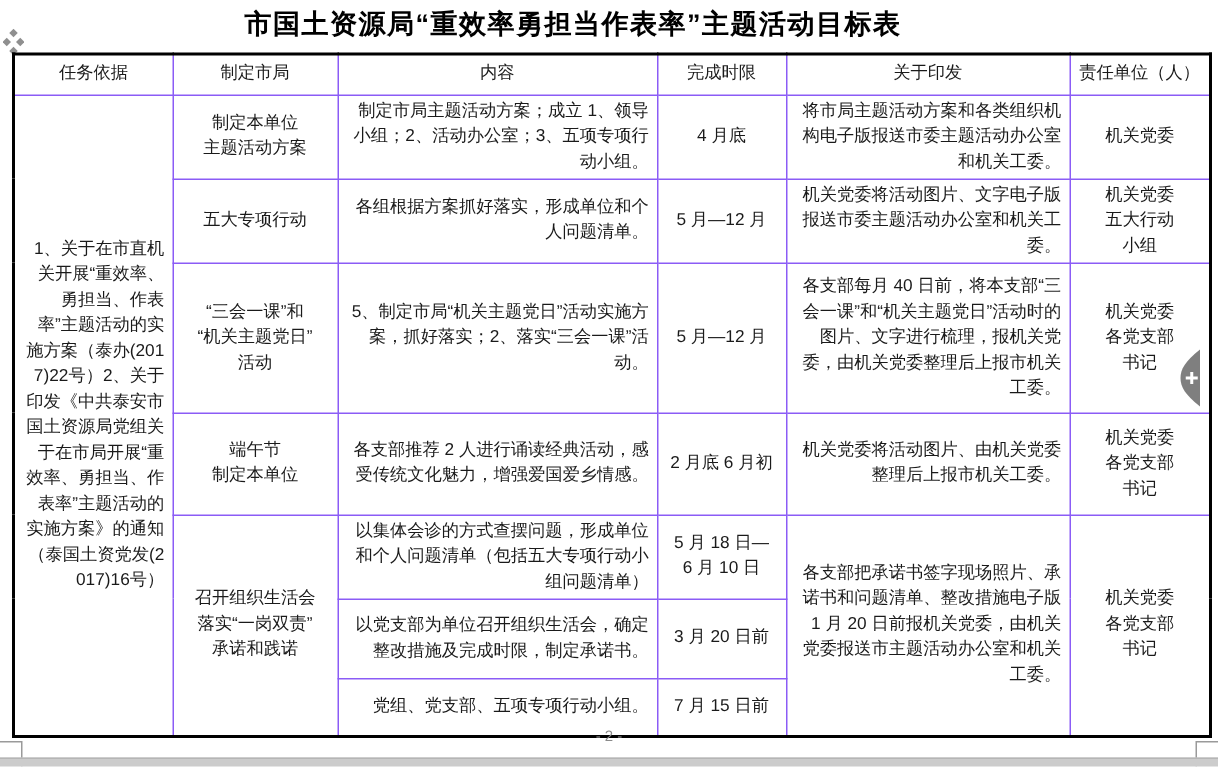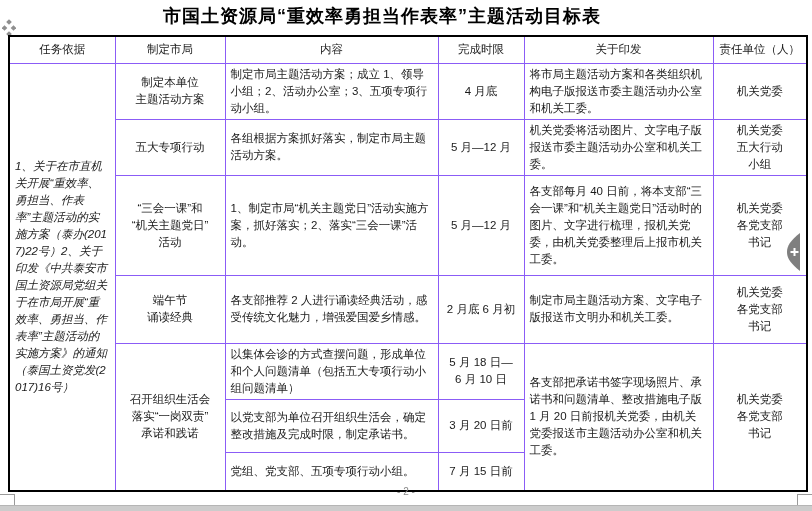--- a/index.html
+++ b/index.html
@@ -23,22 +23,22 @@
     border:1px solid #8b5cf6;
     font-size:11.5px; line-height:17px;
     vertical-align:middle;
     padding:2px 5px;
     white-space:pre-line;
     word-break:break-all;
     overflow:hidden;
   }
   .doc-table th { font-weight:normal; text-align:center; padding:2px 2px; }
   .c-center { text-align:center; }
-  .c-left   { text-align:left; }
-  .basis-cell { line-height:19px; padding:2px 6px;font-style:italic; }
+  .c-left   { text-align:right; }
+  .basis-cell { line-height:19px; padding:2px 6px; }
   .page-number {
     position:absolute; top:486px; left:0; width:812px;
     text-align:center; font-size:10px; color:#8a8a8a;
   }
   
   .crop { position:absolute; background:#9a9a9a; }
   .crop-left-h  { left:0;   top:494px; width:14px; height:1px; }
   .crop-left-v  { left:14px; top:494px; width:1px; height:17px; }
   .crop-right-h { left:798px; top:494px; width:14px; height:1px; }
   .crop-right-v { left:797px; top:494px; width:1px; height:17px; }
@@ -85,44 +85,44 @@
     <td class="c-left basis-cell" rowspan="7">1、关于在市直机关开展“重效率、勇担当、作表率”主题活动的实施方案（泰办(2017)22号）2、关于印发《中共泰安市国土资源局党组关于在市局开展“重效率、勇担当、作表率”主题活动的实施方案》的通知（泰国土资党发(2017)16号）</td>
     <td class="c-center">制定本单位
 主题活动方案</td>
     <td class="c-left">制定市局主题活动方案；成立 1、领导小组；2、活动办公室；3、五项专项行动小组。</td>
     <td class="c-center">4 月底</td>
     <td class="c-left">将市局主题活动方案和各类组织机构电子版报送市委主题活动办公室和机关工委。</td>
     <td class="c-center">机关党委</td>
   </tr>
   <tr style="height:55px">
     <td class="c-center">五大专项行动</td>
-    <td class="c-left">各组根据方案抓好落实，制定市局主题活动方案。</td>
+    <td class="c-left">各组根据方案抓好落实，形成单位和个人问题清单。</td>
     <td class="c-center">5 月—12 月</td>
     <td class="c-left">机关党委将活动图片、文字电子版报送市委主题活动办公室和机关工委。</td>
     <td class="c-center">机关党委
 五大行动
 小组</td>
   </tr>
   <tr style="height:100px">
     <td class="c-center">“三会一课”和
 “机关主题党日”
 活动</td>
-    <td class="c-left">1、制定市局“机关主题党日”活动实施方案，抓好落实；2、落实“三会一课”活动。</td>
+    <td class="c-left">5、制定市局“机关主题党日”活动实施方案，抓好落实；2、落实“三会一课”活动。</td>
     <td class="c-center">5 月—12 月</td>
     <td class="c-left">各支部每月 40 日前，将本支部“三会一课”和“机关主题党日”活动时的图片、文字进行梳理，报机关党委，由机关党委整理后上报市机关工委。</td>
     <td class="c-center">机关党委
 各党支部
 书记</td>
   </tr>
   <tr style="height:68px">
     <td class="c-center">端午节
-诵读经典</td>
+制定本单位</td>
     <td class="c-left">各支部推荐 2 人进行诵读经典活动，感受传统文化魅力，增强爱国爱乡情感。</td>
     <td class="c-center">2 月底 6 月初</td>
-    <td class="c-left">制定市局主题活动方案、文字电子版报送市文明办和机关工委。</td>
+    <td class="c-left">机关党委将活动图片、由机关党委整理后上报市机关工委。</td>
     <td class="c-center">机关党委
 各党支部
 书记</td>
   </tr>
   <tr style="height:49px">
     <td class="c-center" rowspan="3">召开组织生活会
 落实“一岗双责”
 承诺和践诺</td>
     <td class="c-left">以集体会诊的方式查摆问题，形成单位和个人问题清单（包括五大专项行动小组问题清单）</td>
     <td class="c-center">5 月 18 日—

